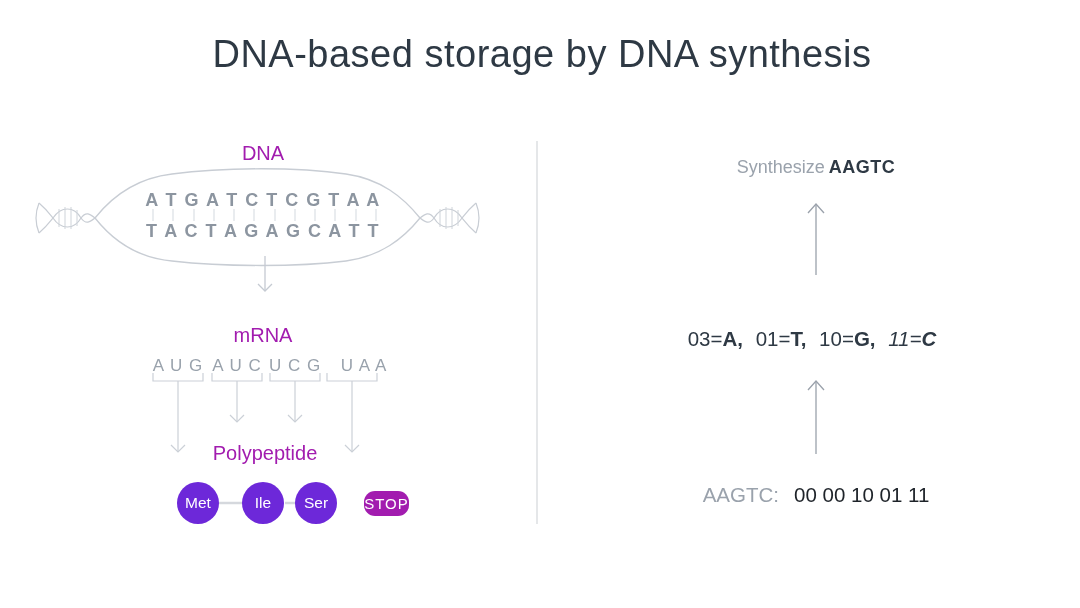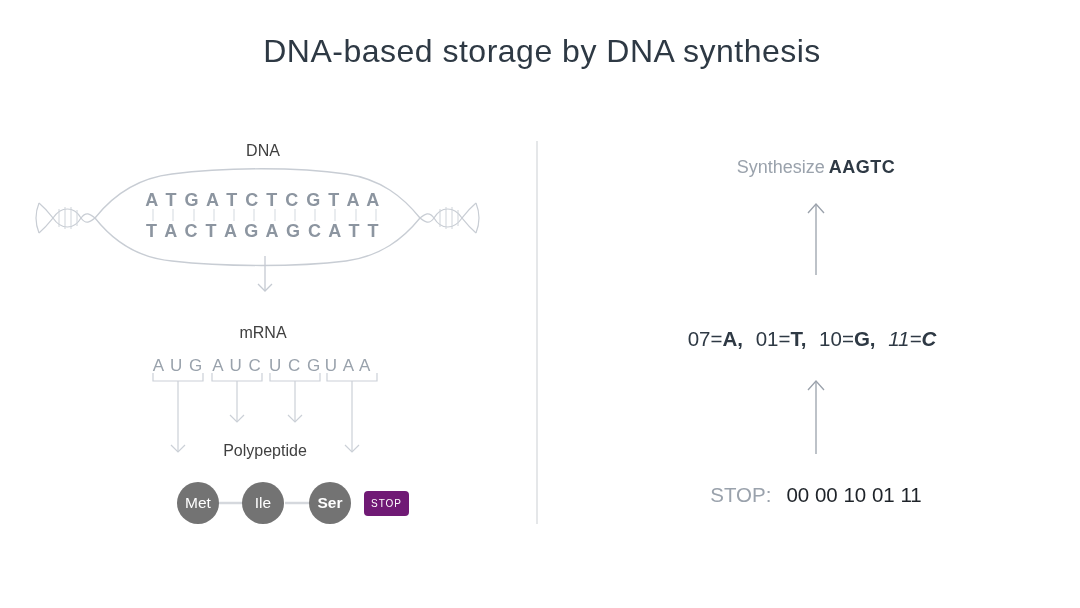--- a/index.html
+++ b/index.html
@@ -3,42 +3,42 @@
 <meta charset="utf-8">
 <style>
   html,body{margin:0;padding:0;background:#ffffff;}
   .stage{
     position:relative;width:1080px;height:608px;background:#ffffff;
     font-family:"Liberation Sans", sans-serif;overflow:hidden;
   }
   .abs{position:absolute;}
   .cx{transform:translateX(-50%);white-space:nowrap;}
   .title{
-    top:33px;left:542px;font-size:32px;color:#2e3944;letter-spacing:0.5px;
+    top:33px;left:542px;font-size:38px;color:#2e3944;letter-spacing:0.5px;
   }
-  .gray-label{color:#404040;font-size:16px;}
+  .gray-label{color:#a21caf;font-size:20px;}
   .seq{
     color:#8c95a0;font-weight:bold;font-size:18px;letter-spacing:1.5px;
   }
   .seq-top{top:190px;left:263px;}
   .seq-bottom{top:221px;left:263px;}
   .dna-label{top:142px;left:263px;}
   .mrna-label{top:324px;left:263px;}
   .codon{
     top:356px;width:80px;text-align:center;color:#99a2ac;font-weight:normal;
     font-size:17px;letter-spacing:1px;white-space:nowrap;
   }
   .poly-label{top:442px;left:265px;}
   .residue{
-    top:482px;width:42px;height:42px;border-radius:50%;background:#737373;
+    top:482px;width:42px;height:42px;border-radius:50%;background:#6d28d9;
     color:#ffffff;font-size:15.5px;display:flex;align-items:center;justify-content:center;
   }
   .stop{
-    top:491px;left:364px;width:45px;height:25px;border-radius:4px;background:#701a75;
-    color:#ffffff;font-size:10px;letter-spacing:1px;display:flex;align-items:center;justify-content:center;
+    top:491px;left:364px;width:45px;height:25px;border-radius:11px;background:#a21caf;
+    color:#ffffff;font-size:15px;letter-spacing:1px;display:flex;align-items:center;justify-content:center;
   }
   .syn-line{top:157px;left:816px;font-size:18px;color:#9aa2ac;}
   .syn-line b{color:#2e3944;margin-left:4px;letter-spacing:0.5px;}
   .map-title{top:298px;left:816px;}
   .map-line{top:327px;left:816px;font-size:20.5px;color:#2e3944;}
   .map-line .pair{margin-right:7px;}
   .map-line .pair:last-child{margin-right:8px;font-style:italic;}
   .map-line b{color:#2e3944;}
   .data-line{top:483px;left:816px;font-size:20.5px;color:#9aa2ac;}
   .data-line b{color:#1e2329;font-weight:normal;margin-left:15px;}
@@ -138,38 +138,38 @@
   <div class="abs cx title">DNA-based storage by DNA synthesis</div>
 
   <div class="abs cx gray-label dna-label">DNA</div>
   <div class="abs cx seq seq-top">A T G A T C T C G T A A</div>
   <div class="abs cx seq seq-bottom">T A C T A G A G C A T T</div>
   <div class="abs cx gray-label mrna-label">mRNA</div>
 
   <div class="abs codon" style="left:138px;">A U G</div>
   <div class="abs codon" style="left:197px;">A U C</div>
   <div class="abs codon" style="left:255px;">U C G</div>
-  <div class="abs codon" style="left:308px;">U A A</div>
+  <div class="abs codon" style="left:324px;">U A A</div>
 
   <div class="abs cx gray-label poly-label">Polypeptide</div>
 
   <div class="abs residue" style="left:177px;">Met</div>
   <div class="abs residue" style="left:242px;">Ile</div>
-  <div class="abs residue" style="left:309px;font-weight:bold;">Ser</div>
+  <div class="abs residue" style="left:295px;">Ser</div>
   <div class="abs stop">STOP</div>
 
   <div class="abs cx syn-line">
     <span>Synthesize</span><b>AAGTC</b>
   </div>
 
 
   <div class="abs cx map-line">
-    <span class="pair"><span>07=</span><b>A,</b></span>
+    <span class="pair"><span>03=</span><b>A,</b></span>
     <span class="pair"><span>01=</span><b>T,</b></span>
     <span class="pair"><span>10=</span><b>G,</b></span>
     <span class="pair"><span>11=</span><b>C</b></span>
   </div>
 
   <div class="abs cx data-line">
-    <span>STOP:</span><b>00 00 10 01 11</b>
+    <span>AAGTC:</span><b>00 00 10 01 11</b>
   </div>
 
 </div>
 
 </body></html>

